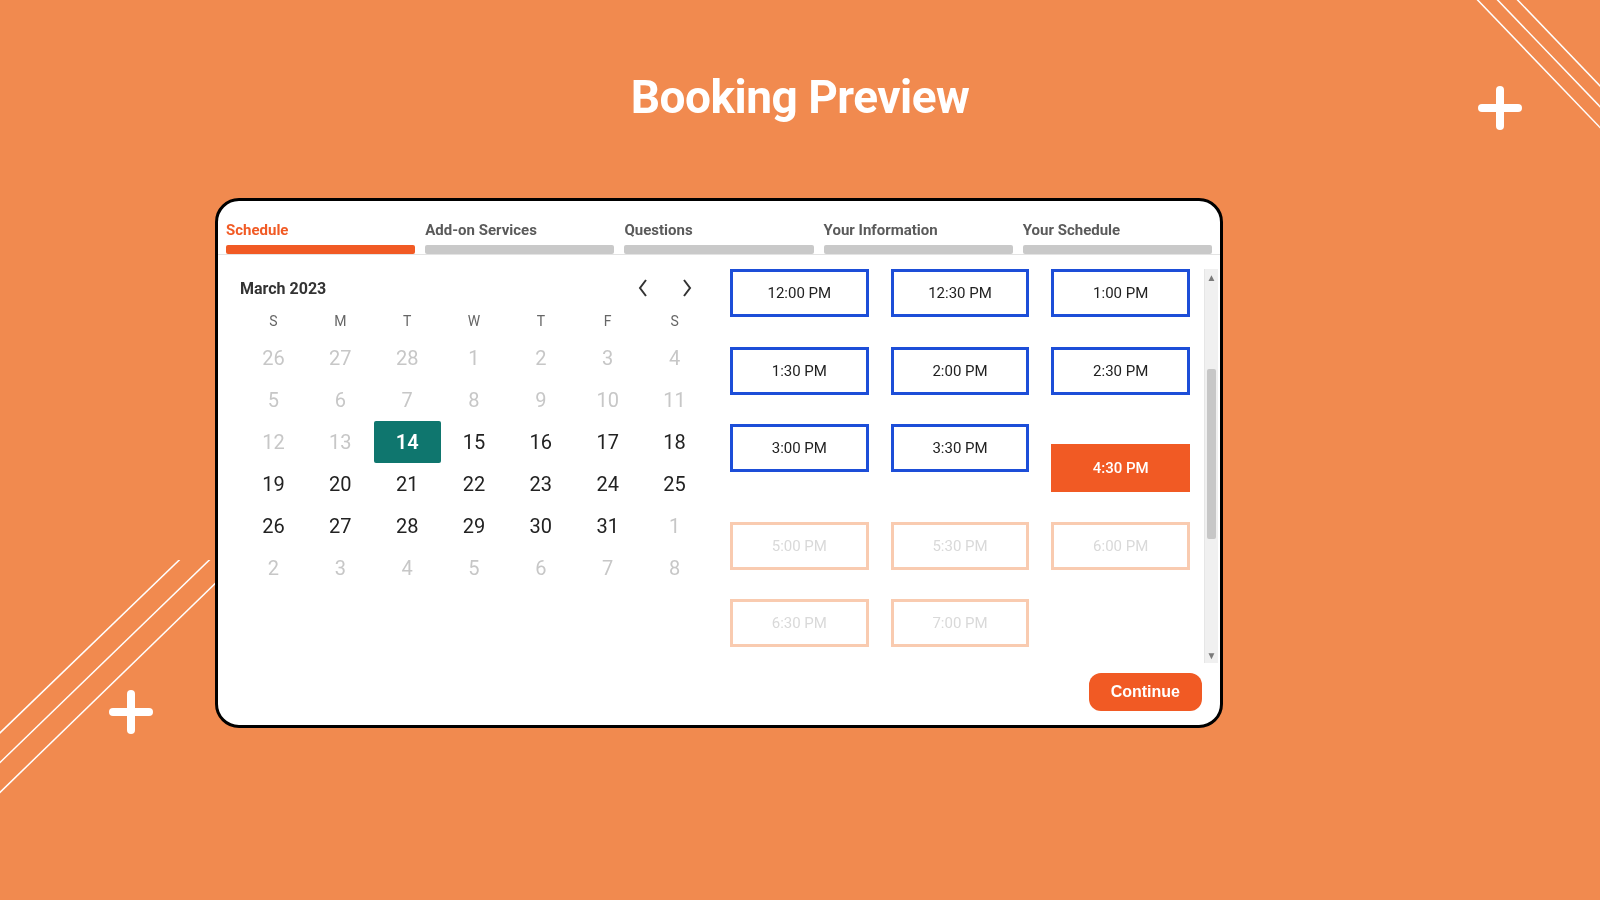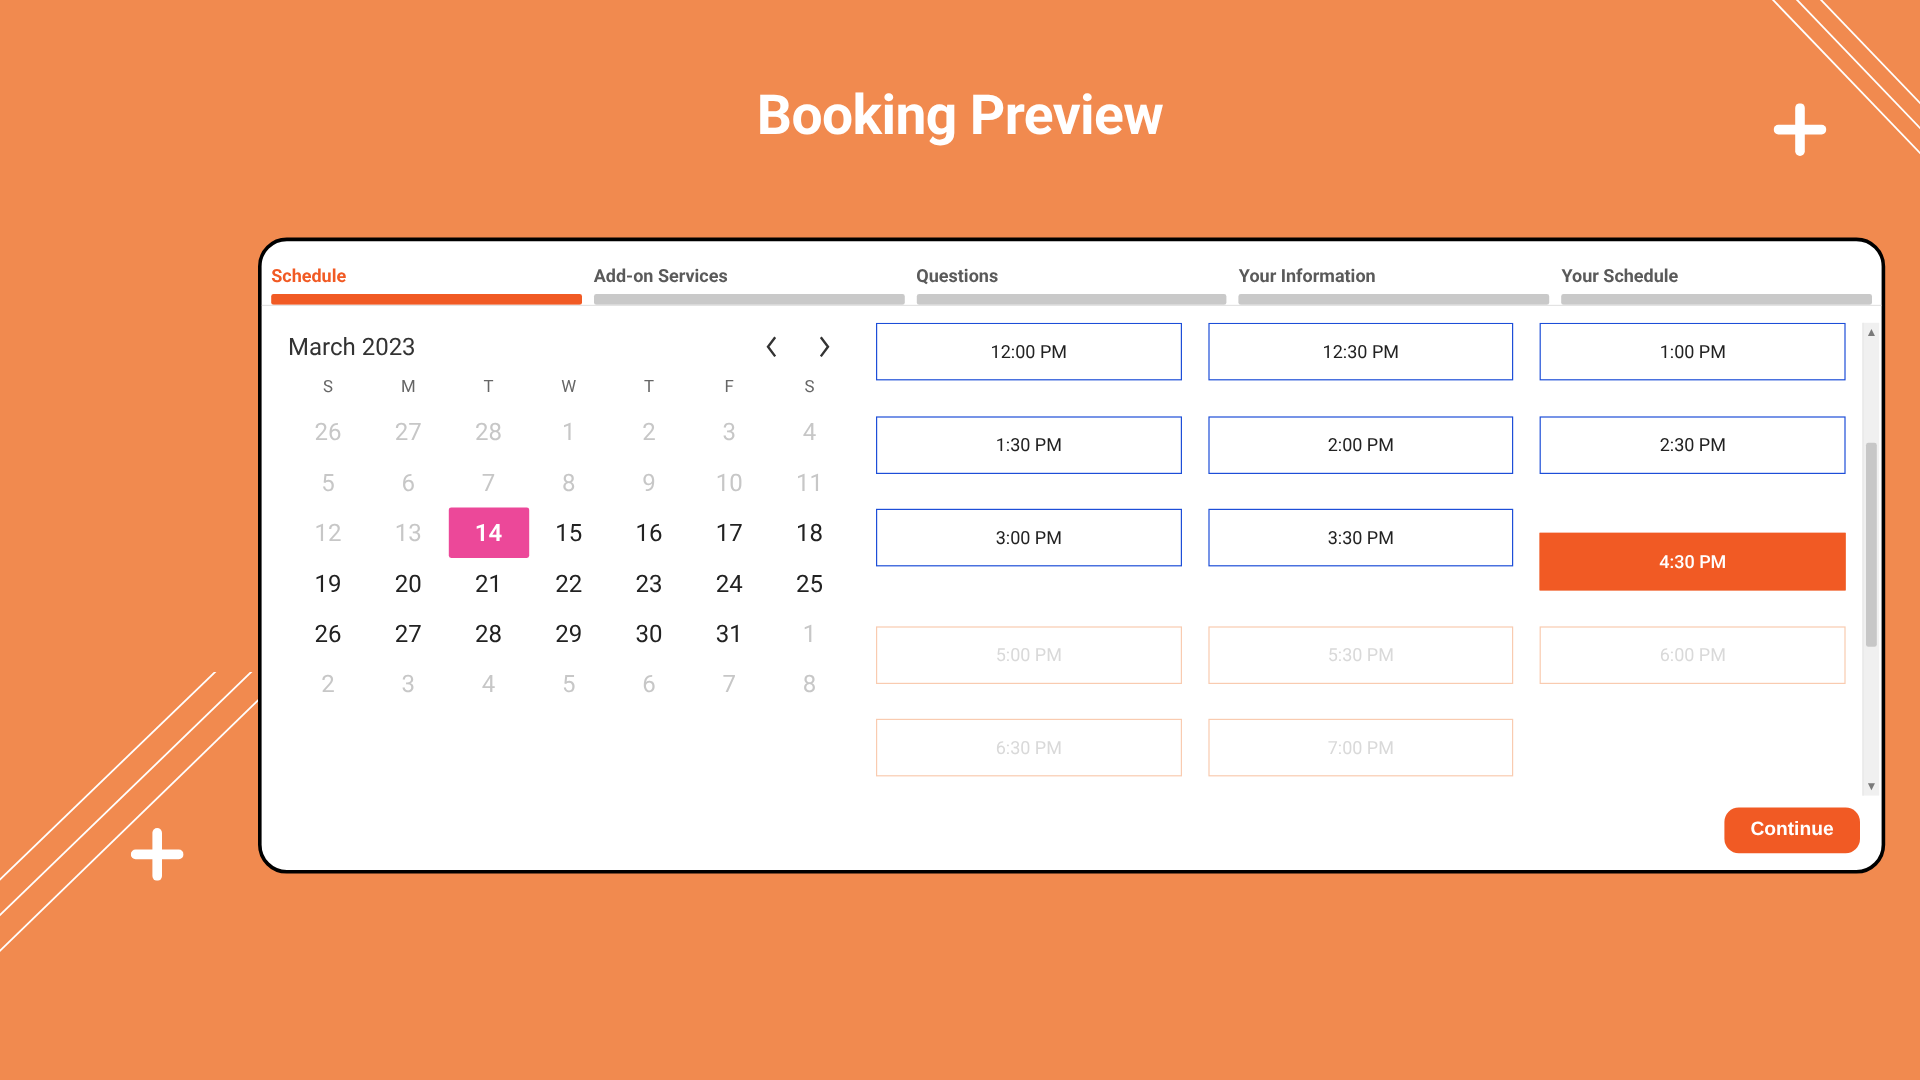--- a/index.html
+++ b/index.html
@@ -31,21 +31,21 @@
     text-align: center;
     color: #fff;
     font-size: 46px;
     font-weight: 700;
     letter-spacing: -0.5px;
   }
   .card {
     position: absolute;
     left: 215px;
     top: 198px;
-    width: 1356px;
+    width: 1008px;
     height: 530px;
     background: #fff;
     border: 3px solid #000;
     border-radius: 24px;
     overflow: hidden;
     display: flex;
     flex-direction: column;
   }
   .steps {
     display: flex;
@@ -89,23 +89,23 @@
   .calendar {
     width: 498px;
     padding: 22px 8px 0 22px;
   }
   .cal-header {
     display: flex;
     align-items: center;
     padding-bottom: 8px;
   }
   .cal-month {
-    font-size: 20px;
+    font-size: 16px;
     color: #333;
-    font-weight: 400;
+    font-weight: 700;
   }
   .cal-nav {
     margin-left: auto;
     display: flex;
     gap: 22px;
     padding-right: 10px;
   }
   .chev {
     width: 22px;
     height: 22px;
@@ -130,41 +130,41 @@
   .day {
     font-size: 20px;
     padding: 9px 0;
     color: #222;
     cursor: pointer;
     border-radius: 2px;
     position: relative;
   }
   .day.dim { color: #c7c7c7; cursor: default; }
   .day.sel {
-    background: #ec4899;
+    background: #0f766e;
     color: #fff;
     font-weight: 600;
   }
   .slots-wrap {
     flex: 1;
     position: relative;
     padding: 14px 8px 0 14px;
     min-height: 0;
   }
   .slots {
     display: grid;
     grid-template-columns: repeat(3, 1fr);
     gap: 14px 22px;
     height: 100%;
     overflow: hidden;
     padding-right: 22px;
   }
   .slot {
     height: 48px;
-    border: 1px solid #1d4ed8;
+    border: 3px solid #1d4ed8;
     background: #fff;
     display: flex;
     align-items: center;
     justify-content: center;
     font-size: 15px;
     color: #222;
     cursor: pointer;
   }
   .slot.selected {
     background: #F15A24;

